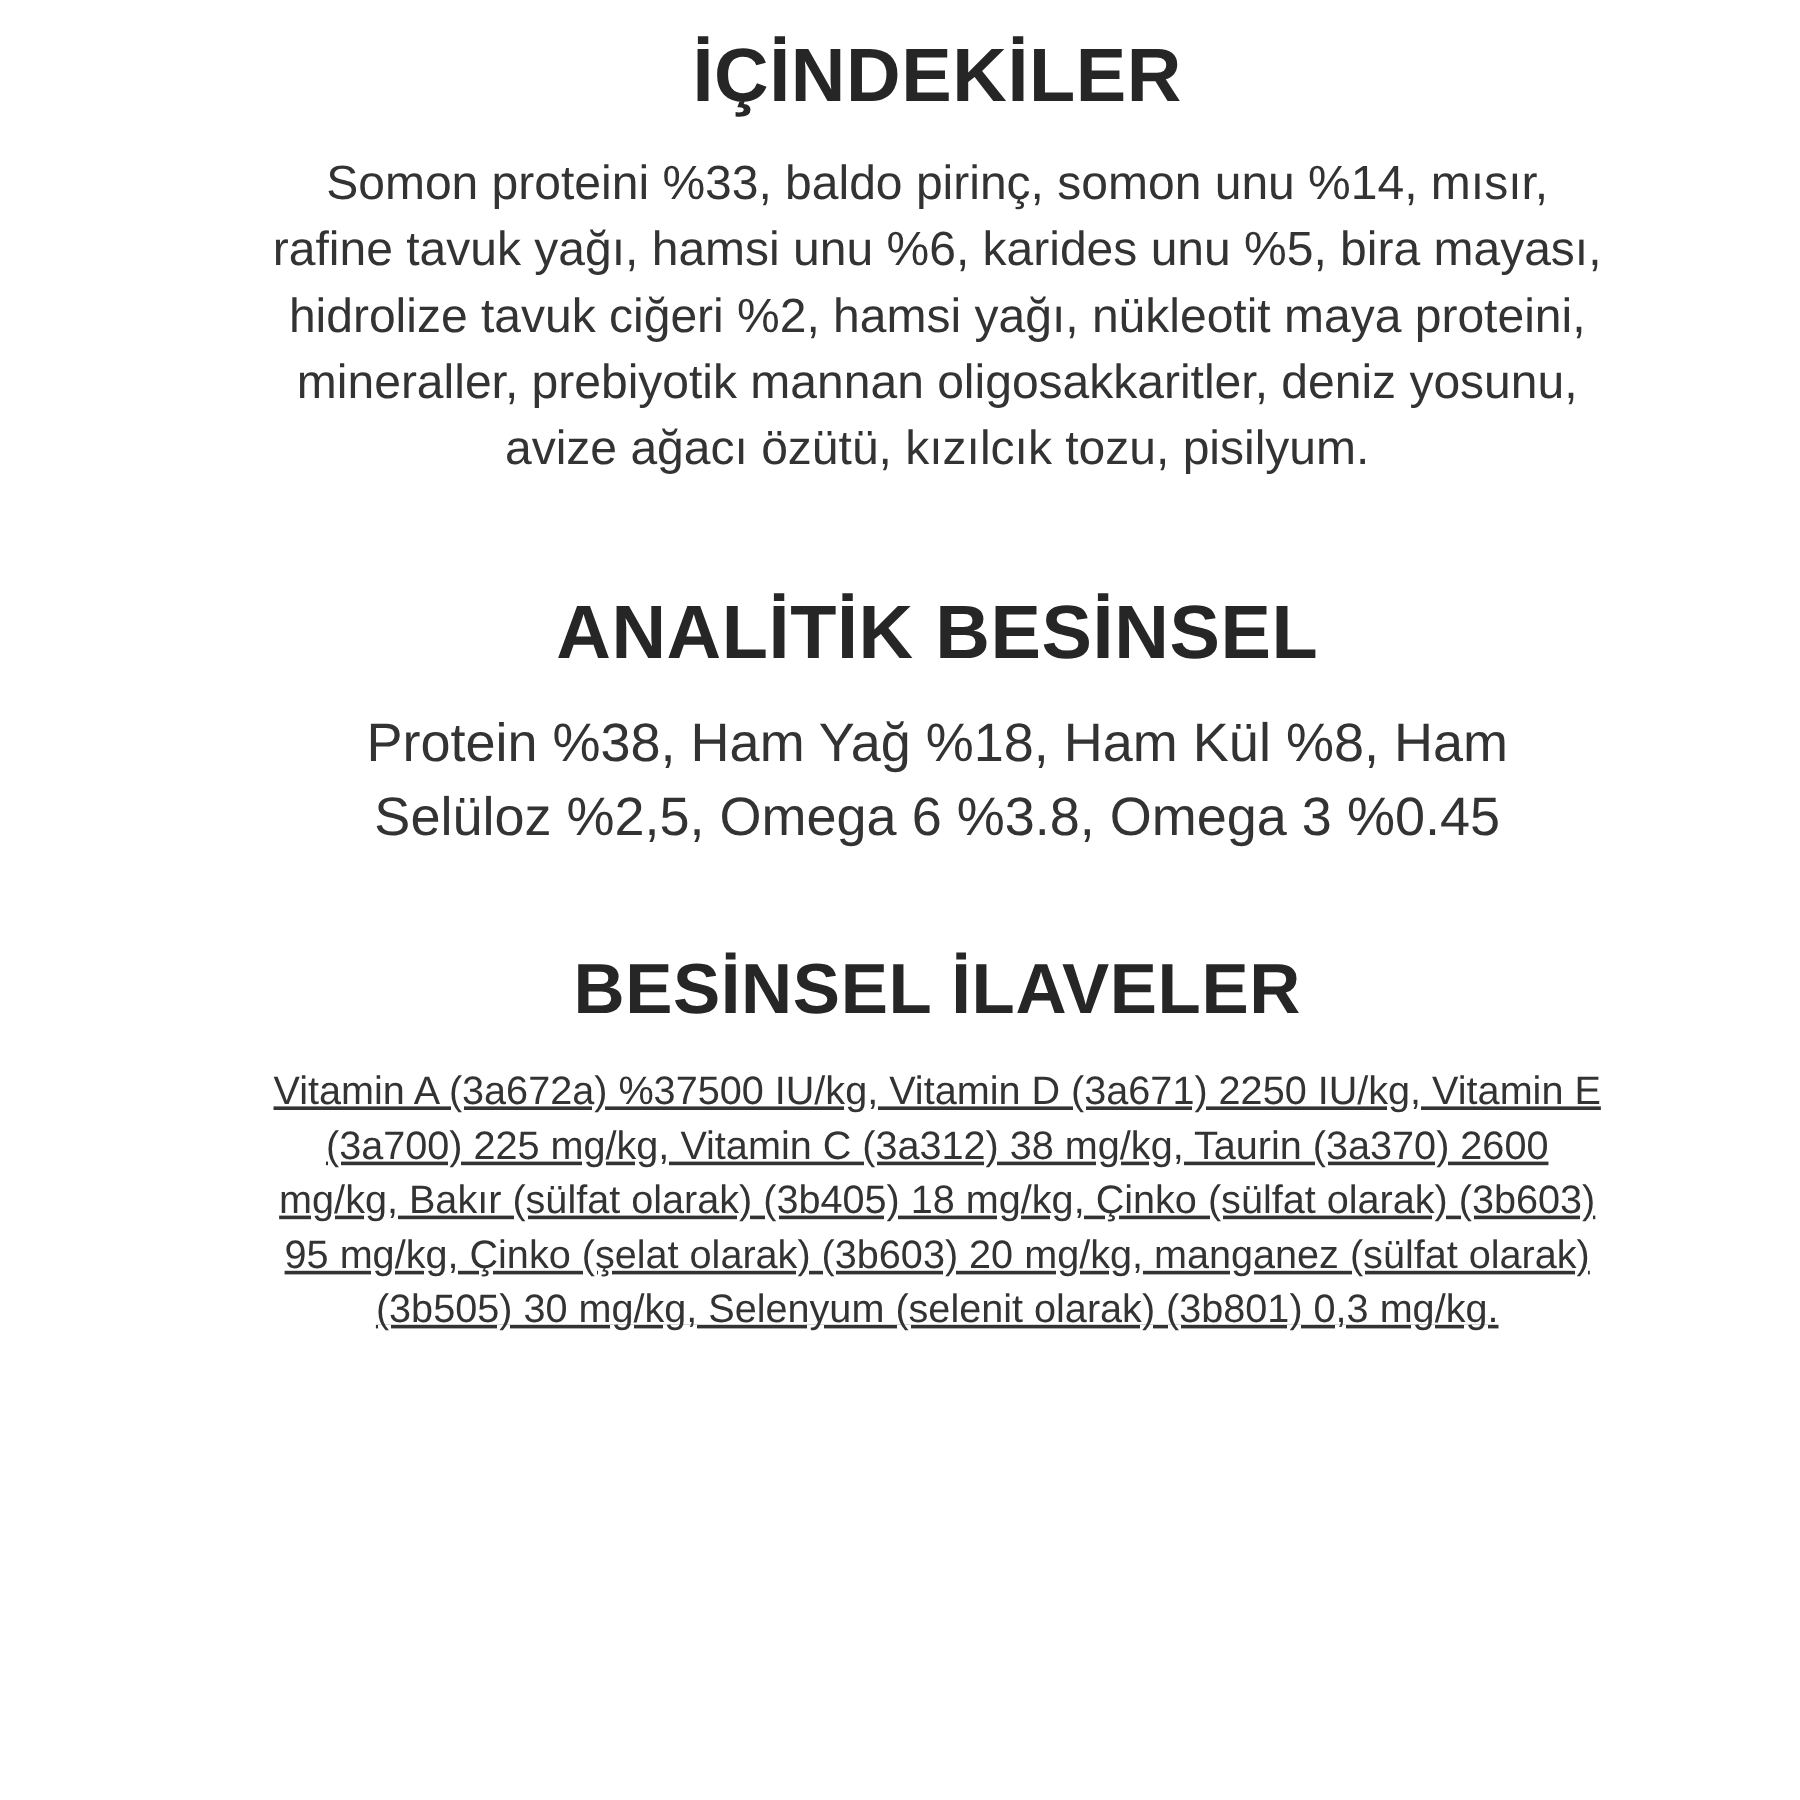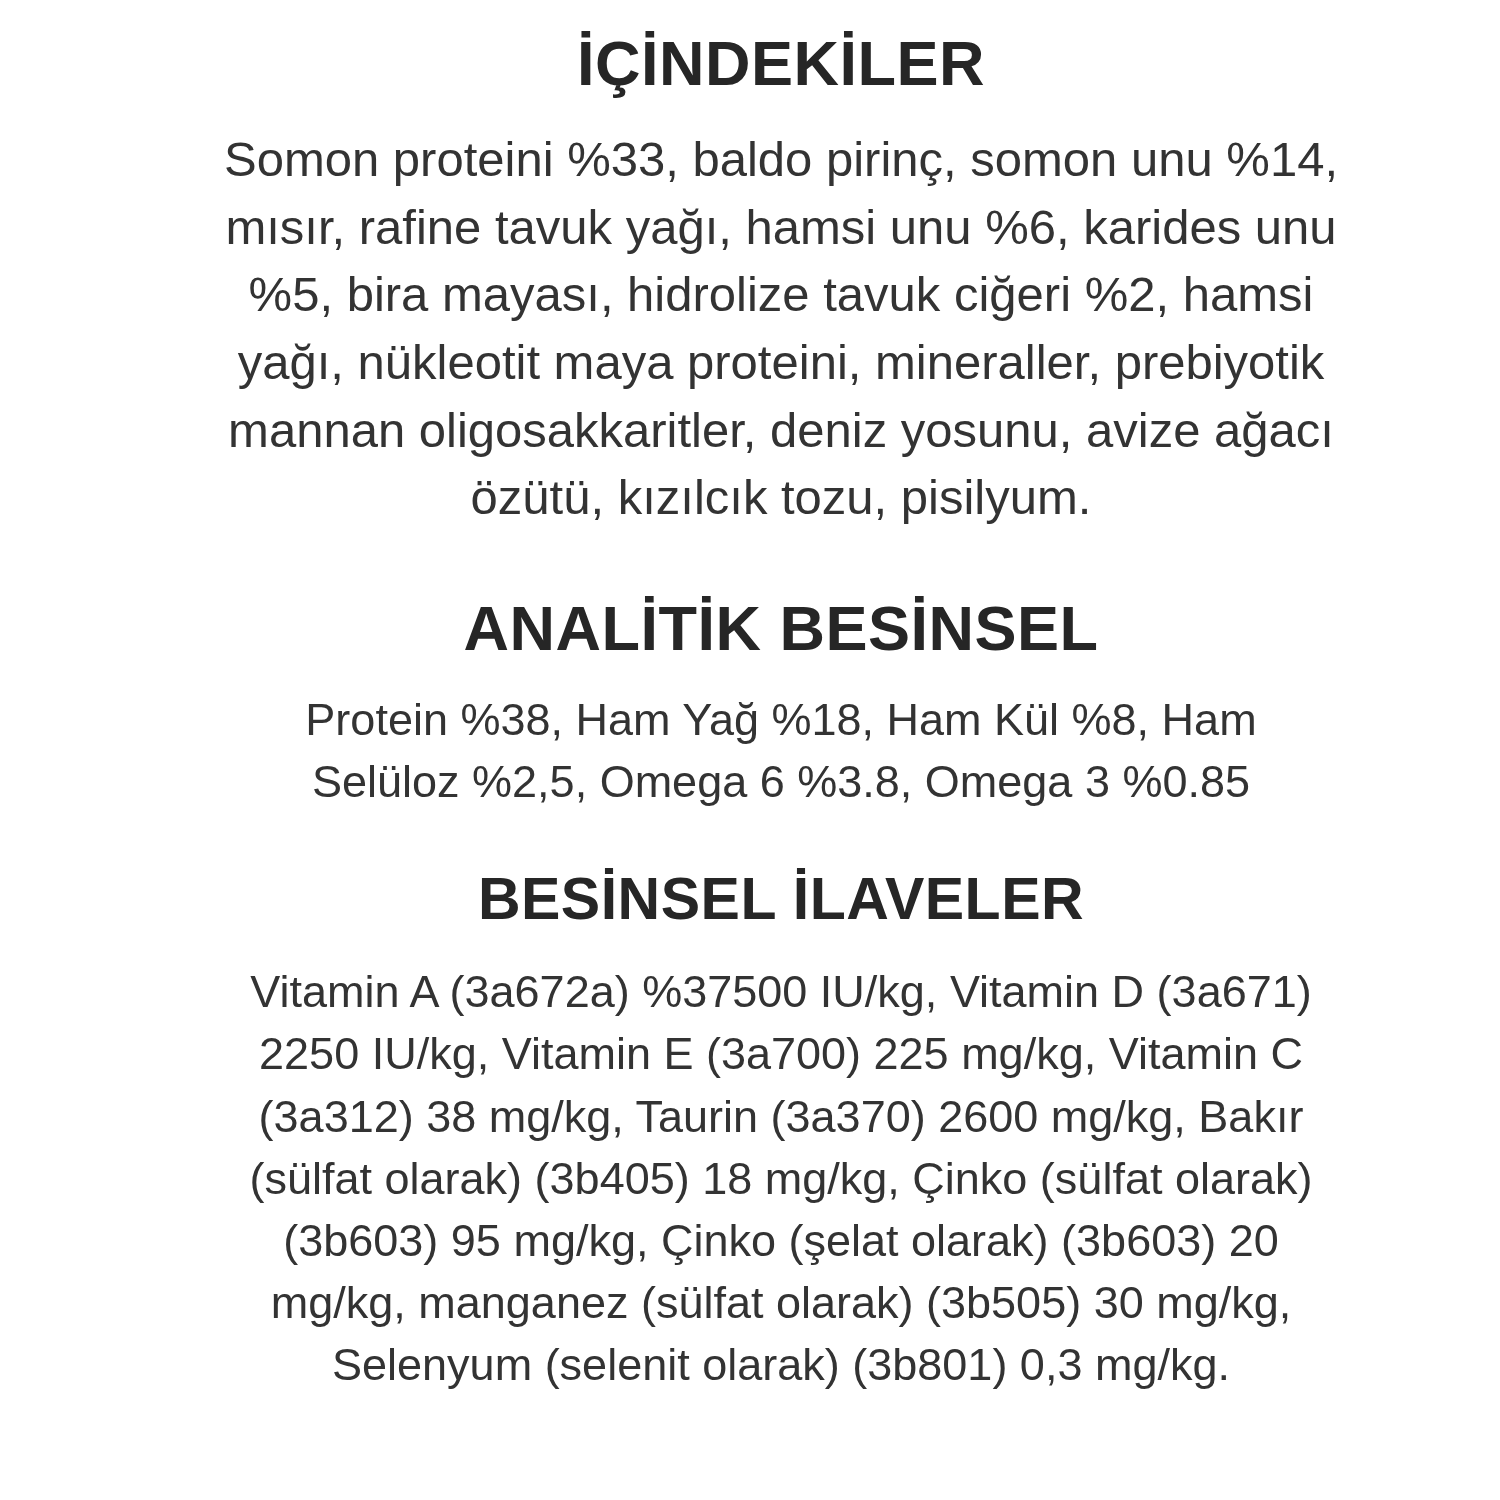--- a/index.html
+++ b/index.html
@@ -47,52 +47,53 @@
   .h-additives {
     font-size: 59px;
     margin: 0 0 30px 0;
   }
   .body-text {
     text-align: center;
     color: #333333;
     font-weight: 400;
   }
   .t-ingredients {
-    font-size: 49px;
+    font-size: 40px;
     line-height: 1.38;
     max-width: 1120px;
   }
   .t-analytic {
     font-size: 45px;
     line-height: 1.38;
     max-width: 1020px;
   }
   .t-additives {
-    font-size: 45px;
+    font-size: 33px;
     line-height: 1.38;
     max-width: 1120px;
+    text-decoration: underline;
   }
   .gap-1 { height: 92px; }
   .gap-2 { height: 82px; }
 </style>
 </head>
 <body>
 
 <div class="page">
 
   <div class="section">
     <div class="heading h-ingredients">İÇİNDEKİLER</div>
     <div class="body-text t-ingredients">Somon proteini %33, baldo pirinç, somon unu %14, mısır, rafine tavuk yağı, hamsi unu %6, karides unu %5, bira mayası, hidrolize tavuk ciğeri %2, hamsi yağı, nükleotit maya proteini, mineraller, prebiyotik mannan oligosakkaritler, deniz yosunu, avize ağacı özütü, kızılcık tozu, pisilyum.</div>
   </div>
 
   <div class="gap-1"></div>
 
   <div class="section">
     <div class="heading h-analytic">ANALİTİK BESİNSEL</div>
-    <div class="body-text t-analytic">Protein %38, Ham Yağ %18, Ham Kül %8, Ham Selüloz %2,5, Omega 6 %3.8, Omega 3 %0.85</div>
+    <div class="body-text t-analytic">Protein %38, Ham Yağ %18, Ham Kül %8, Ham Selüloz %2,5, Omega 6 %3.8, Omega 3 %0.45</div>
   </div>
 
   <div class="gap-2"></div>
 
   <div class="section">
     <div class="heading h-additives">BESİNSEL İLAVELER</div>
     <div class="body-text t-additives">Vitamin A (3a672a) %37500 IU/kg, Vitamin D (3a671) 2250 IU/kg, Vitamin E (3a700) 225 mg/kg, Vitamin C (3a312) 38 mg/kg, Taurin (3a370) 2600 mg/kg, Bakır (sülfat olarak) (3b405) 18 mg/kg, Çinko (sülfat olarak) (3b603) 95 mg/kg, Çinko (şelat olarak) (3b603) 20 mg/kg, manganez (sülfat olarak) (3b505) 30 mg/kg, Selenyum (selenit olarak) (3b801) 0,3 mg/kg.</div>
   </div>
 
 </div>

